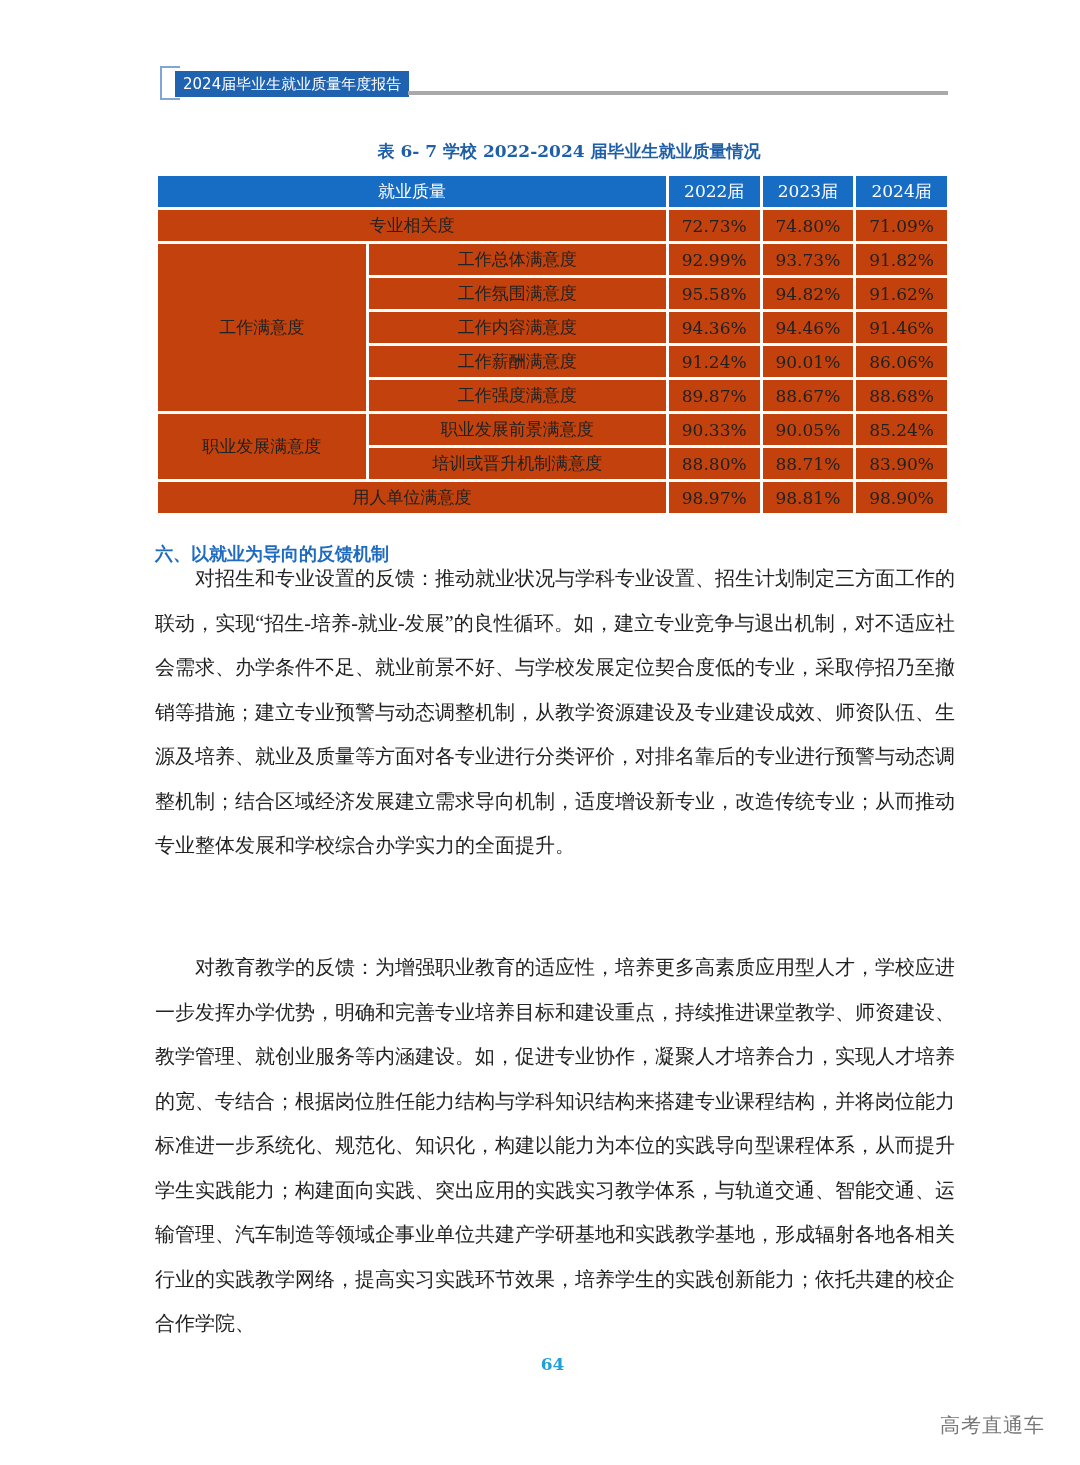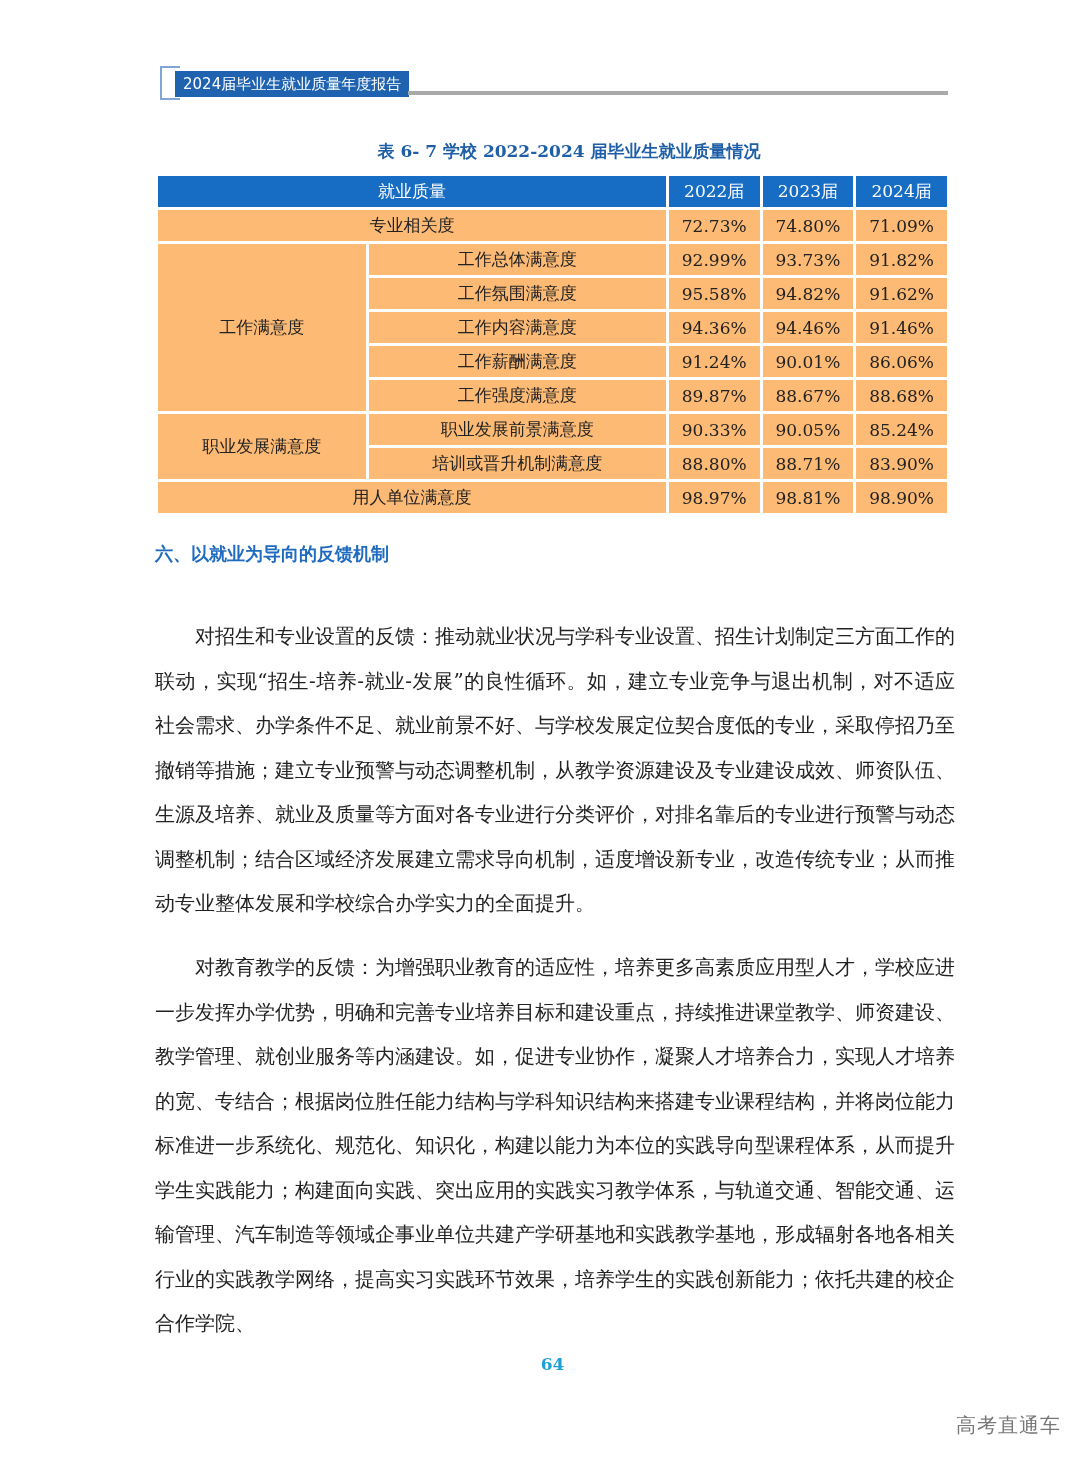--- a/index.html
+++ b/index.html
@@ -13,35 +13,35 @@
                   font-size: 15px; line-height: 26px; white-space: nowrap; }
   .header-line { position: absolute; left: 250px; right: 0; top: 27px; height: 4px; background: #a9a9a9; }
 
   .table-caption { position: absolute; left: 0; width: 1080px; top: 140px; text-align: center;
                    font-size: 17px; font-weight: bold; color: #1f5fa8; padding-left: 29px; }
 
   table.quality { position: absolute; left: 155px; top: 173px; width: 795px;
                   border-collapse: separate; border-spacing: 3px; font-size: 17px; }
   table.quality td, table.quality th { height: 31px; padding: 0; text-align: center; vertical-align: middle; }
   table.quality th { background: #176cc4; color: #fff; font-weight: normal; font-size: 17px; }
-  table.quality td { background: #fdba74; color: #222; }
+  table.quality td { background: #c2410c; color: #222; }
   .c1 { width: 206px; margin-top: 34px; } .c2 { width: 295px; } .c3, .c4, .c5 { width: 90px; margin-top: 44px; }
 
   .section-heading { position: absolute; left: 155px; top: 542px; font-family: "DejaVu Sans", "Liberation Sans", sans-serif;
                      font-size: 18px; font-weight: bold; color: #1f6bbf; }
   .body-text { position: absolute; left: 155px; width: 800px; font-size: 20px; line-height: 44.5px;
                text-align: justify; color: #222; }
   .body-text p { margin: 0; text-indent: 2em; }
-  .p1 { top: 614px; }
+  .p1 { top: 556px; font-family: Liberation Serif, serif; }
   .p2 { top: 945px; }
 
   .page-number { position: absolute; left: 0; width: 1105px; top: 1354px; text-align: center;
                  font-size: 17px; font-weight: bold; color: #1fa0d8; }
   .watermark { position: absolute; left: 940px; top: 1412px; font-family: "DejaVu Sans", "Liberation Sans", sans-serif;
-               font-size: 20px; color: #777; letter-spacing: 1px; margin-left: 16px; }
+               font-size: 20px; color: #777; letter-spacing: 1px; }
 </style>
 </head>
 <body>
 
 <div class="header-wrap">
   <div class="header-frame"></div>
   <div class="header-label">2024届毕业生就业质量年度报告</div>
   <div class="header-line"></div>
 </div>
 

